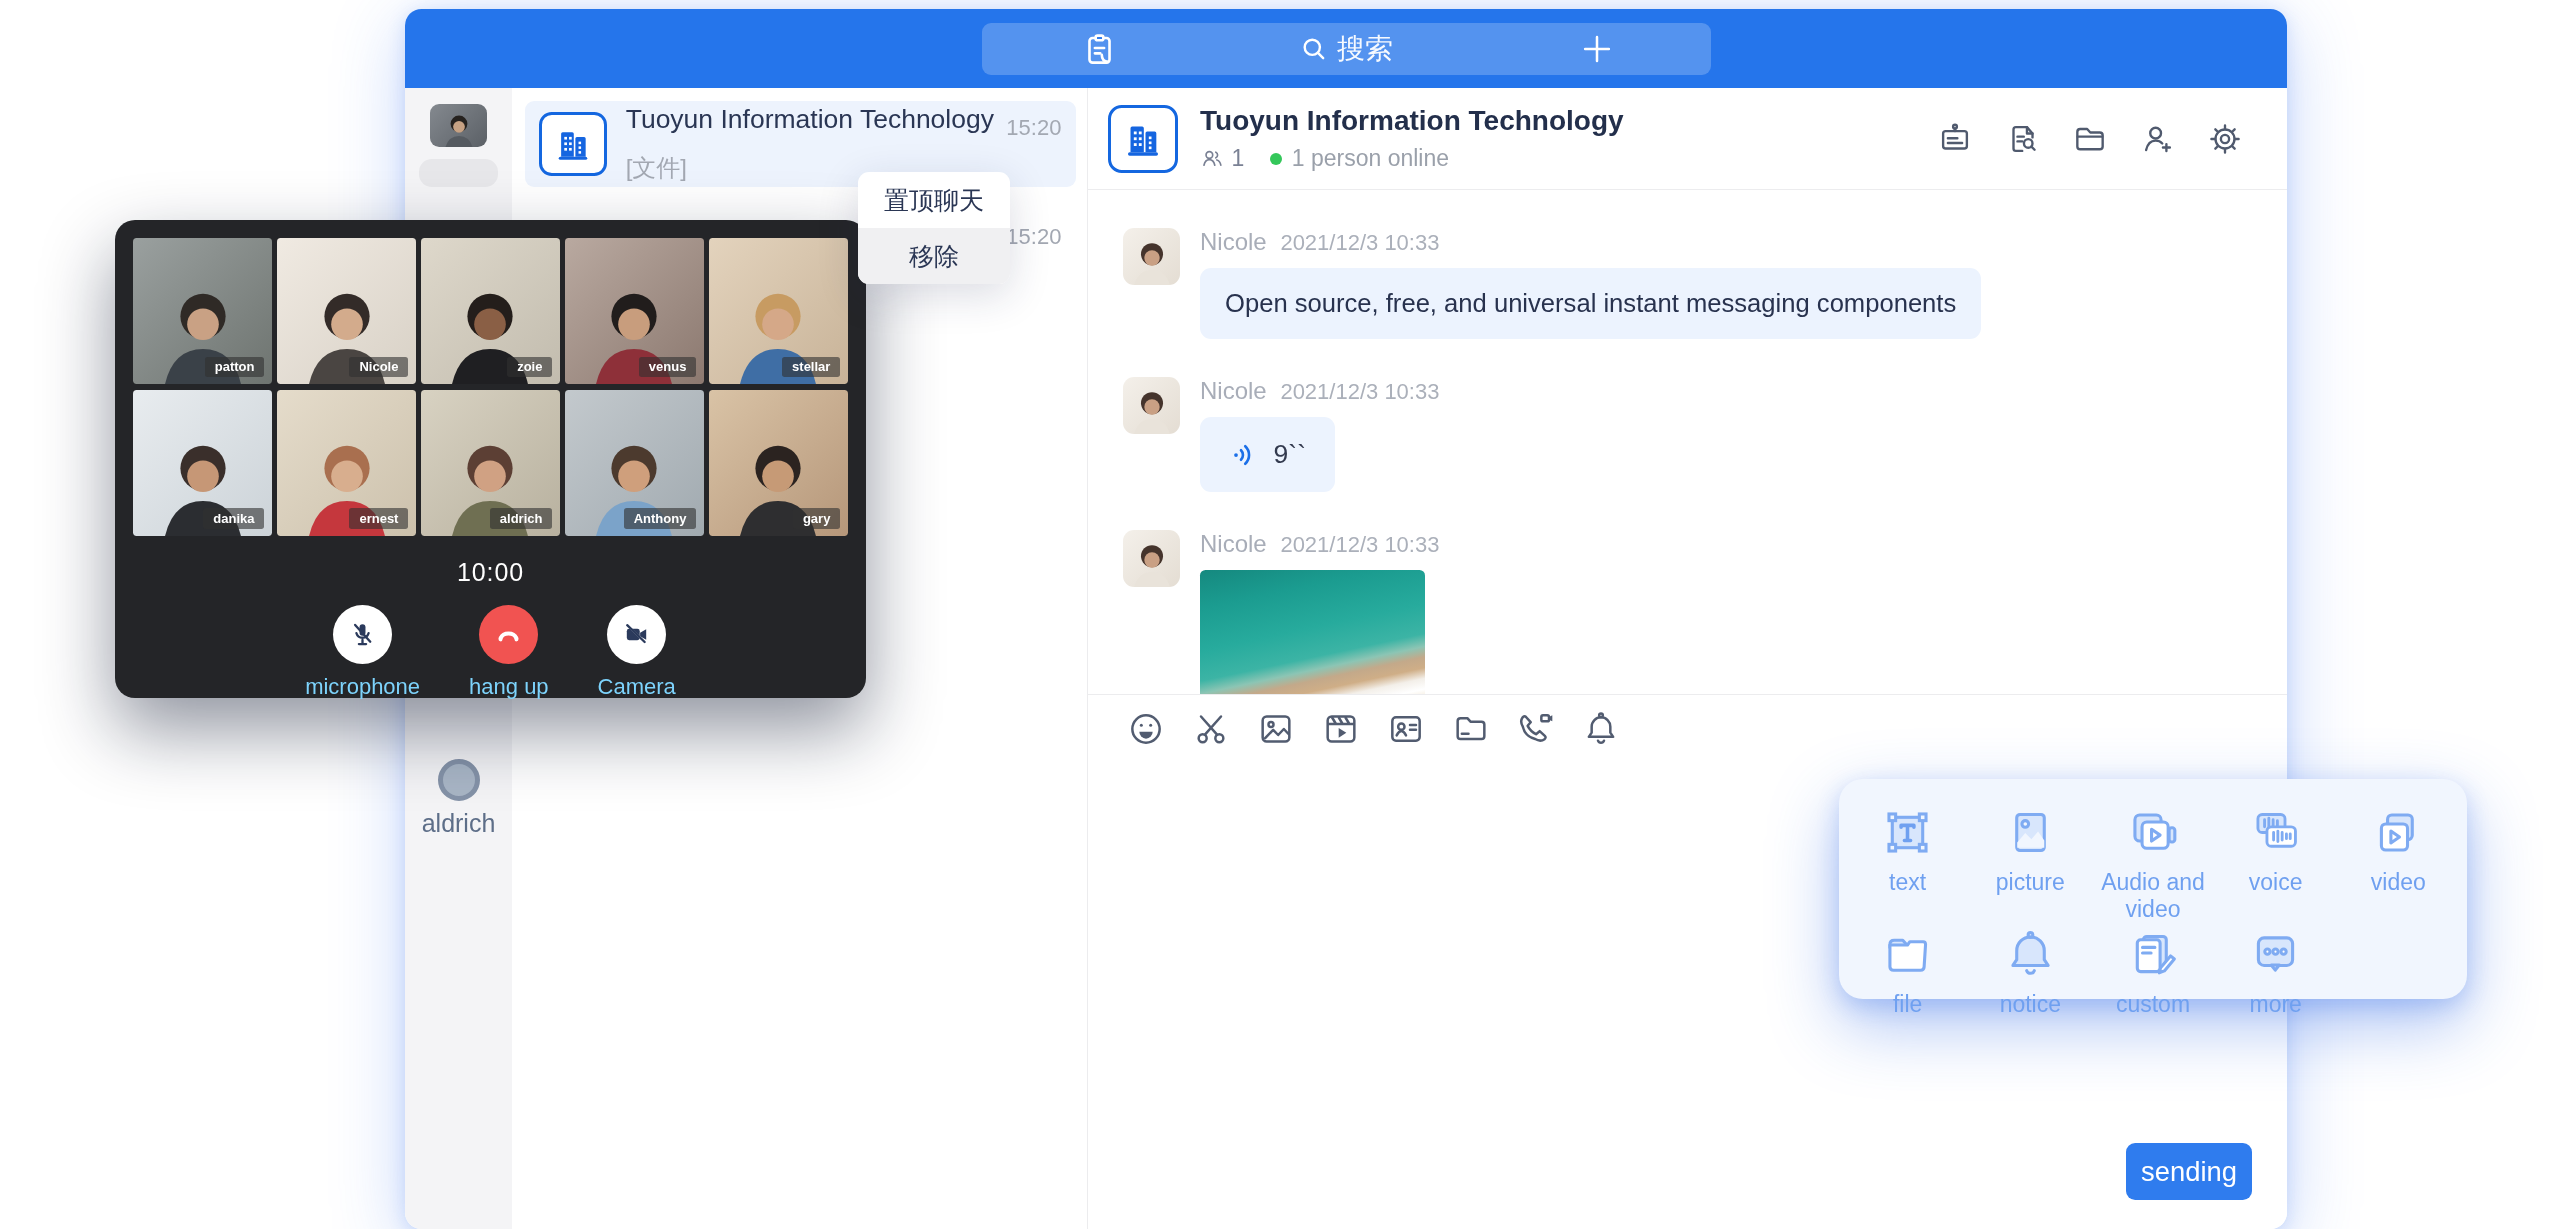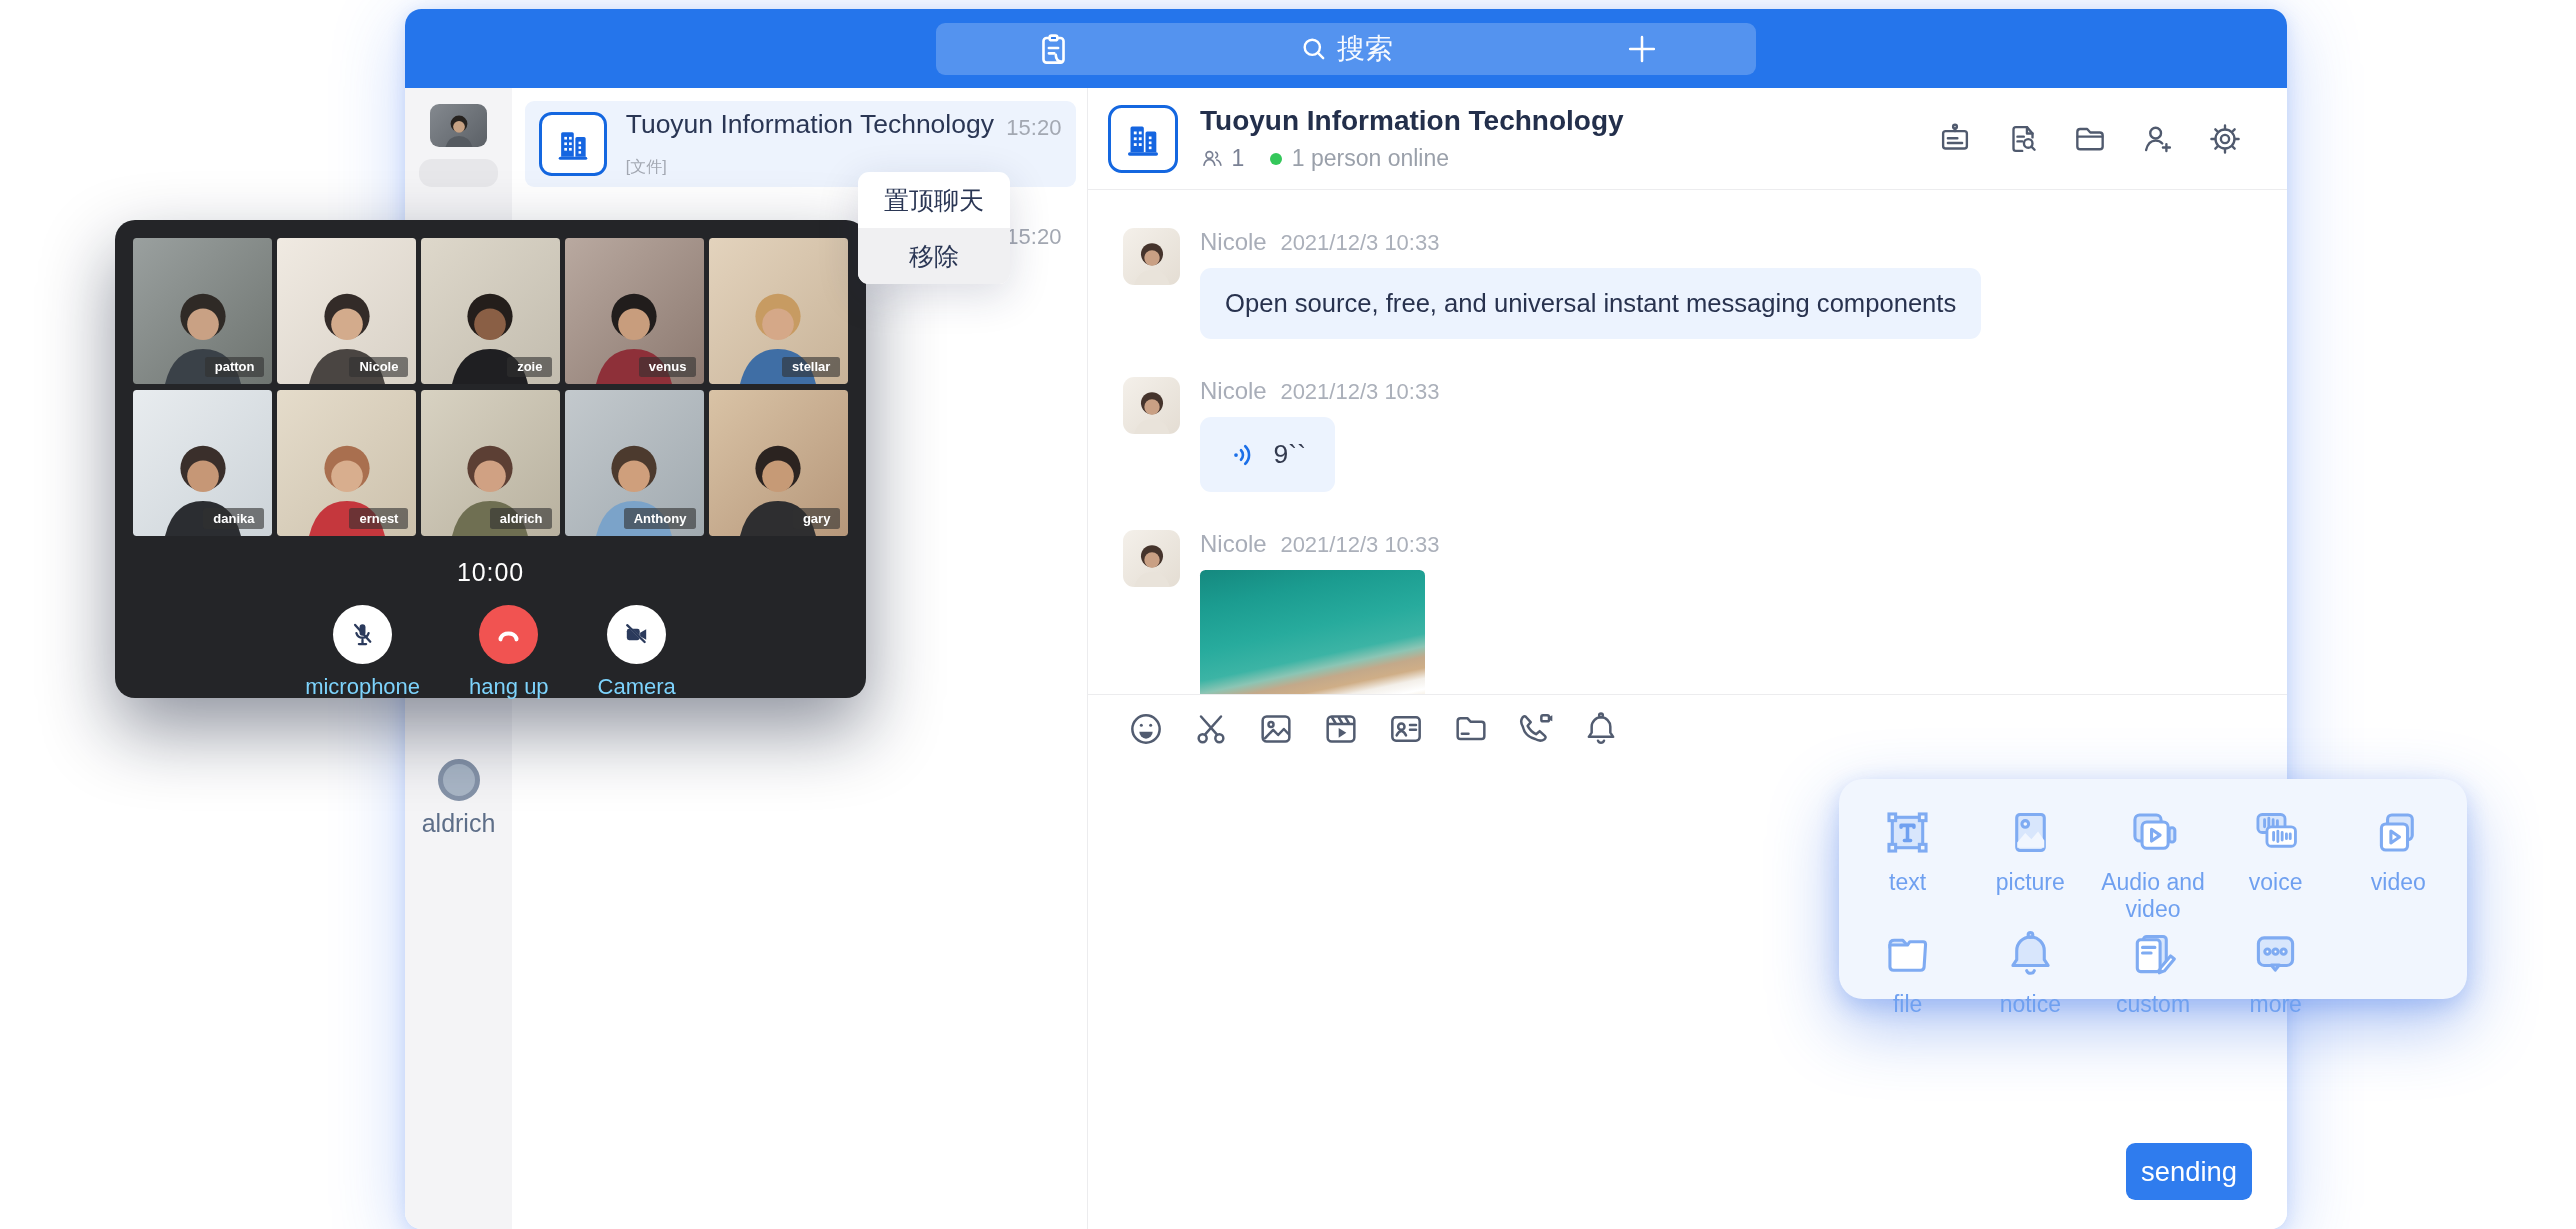--- a/index.html
+++ b/index.html
@@ -5,21 +5,21 @@
   * { margin:0; padding:0; box-sizing:border-box; }
   html,body { width:2576px; height:1229px; background:#ffffff; font-family:"Liberation Sans",sans-serif; }
   .page { position:relative; width:2576px; height:1229px; overflow:hidden; background:#fff; }
 
   
   .app-window { position:absolute; left:405px; top:9.1px; width:1882px; height:1220px;
     background:#fff; border-radius:16.5px; overflow:hidden; display:flex; flex-direction:column;
     box-shadow:0 16.5px 73px rgba(50,110,240,.28), 0 3.7px 18.3px rgba(50,110,240,.18); z-index:1; }
 
   .topbar { flex:0 0 79px; background:#2575EB; display:flex; align-items:center; justify-content:center; }
-  .search-pill { position:relative; width:820px; height:52px; border-radius:9.1px;
+  .search-pill { position:relative; width:729px; height:52px; border-radius:9.1px;
     background:rgba(255,255,255,.22); display:flex; align-items:center; justify-content:center; color:#fff; }
   .search-pill .left-ic { position:absolute; left:99px; top:8.2px; }
   .search-pill .plus-ic { position:absolute; right:95px; top:7.3px; }
   .search-center { display:flex; align-items:center; gap:9.1px; font-size:28px; color:rgba(255,255,255,.95); }
 
   .body-row { flex:1; display:flex; min-height:0; }
 
   
   .nav-rail { width:107px; background:#F4F4F6; position:relative; display:flex; flex-direction:column; align-items:center; padding-top:15.6px; }
   .rail-avatar { width:57px; height:43px; border-radius:9.1px; overflow:hidden; position:relative;
@@ -32,21 +32,21 @@
 
   
   .chat-list { width:576px; background:#fff; border-right:1.8px solid #ECECEE; padding:12.8px 11px 0 12.8px; }
   .chat-item { height:86px; border-radius:9.1px; display:flex; align-items:center; padding:0 14.6px; position:relative; }
   .chat-item.selected { background:#EDF3FD; }
   .chat-item + .chat-item { margin-top:12.8px; }
   .chat-icon { width:68px; height:64px; background:#fff; border:3.7px solid #1467E0; border-radius:12.8px;
     display:flex; align-items:center; justify-content:center; flex:none; }
   .chat-texts { flex:1; margin-left:18.3px; min-width:0; }
   .chat-title { font-size:26.5px; color:#2A3654; white-space:nowrap; }
-  .chat-preview { font-size:16px; color:#A3A8B2; margin-top:17px; }
+  .chat-preview { font-size:24px; color:#A3A8B2; margin-top:17px; }
   .chat-time { font-size:22px; color:#A3A8B2; align-self:flex-start; margin-top:14.6px; }
   .chat-item.plain .chat-time { position:absolute; right:14.6px; top:24px; margin:0; }
 
   
   .main { flex:1; display:flex; flex-direction:column; background:#fff; min-width:0; }
   .chat-header { flex:0 0 102px; border-bottom:1.8px solid #ECECEE; display:flex; align-items:center; padding:0 42px 0 20px; }
   .hdr-icon { width:70px; height:68px; background:#fff; border:3.7px solid #1467E0; border-radius:13.7px;
     display:flex; align-items:center; justify-content:center; flex:none; }
   .hdr-texts { margin-left:22px; }
   .hdr-title { font-size:28px; font-weight:bold; color:#232F4B; }

